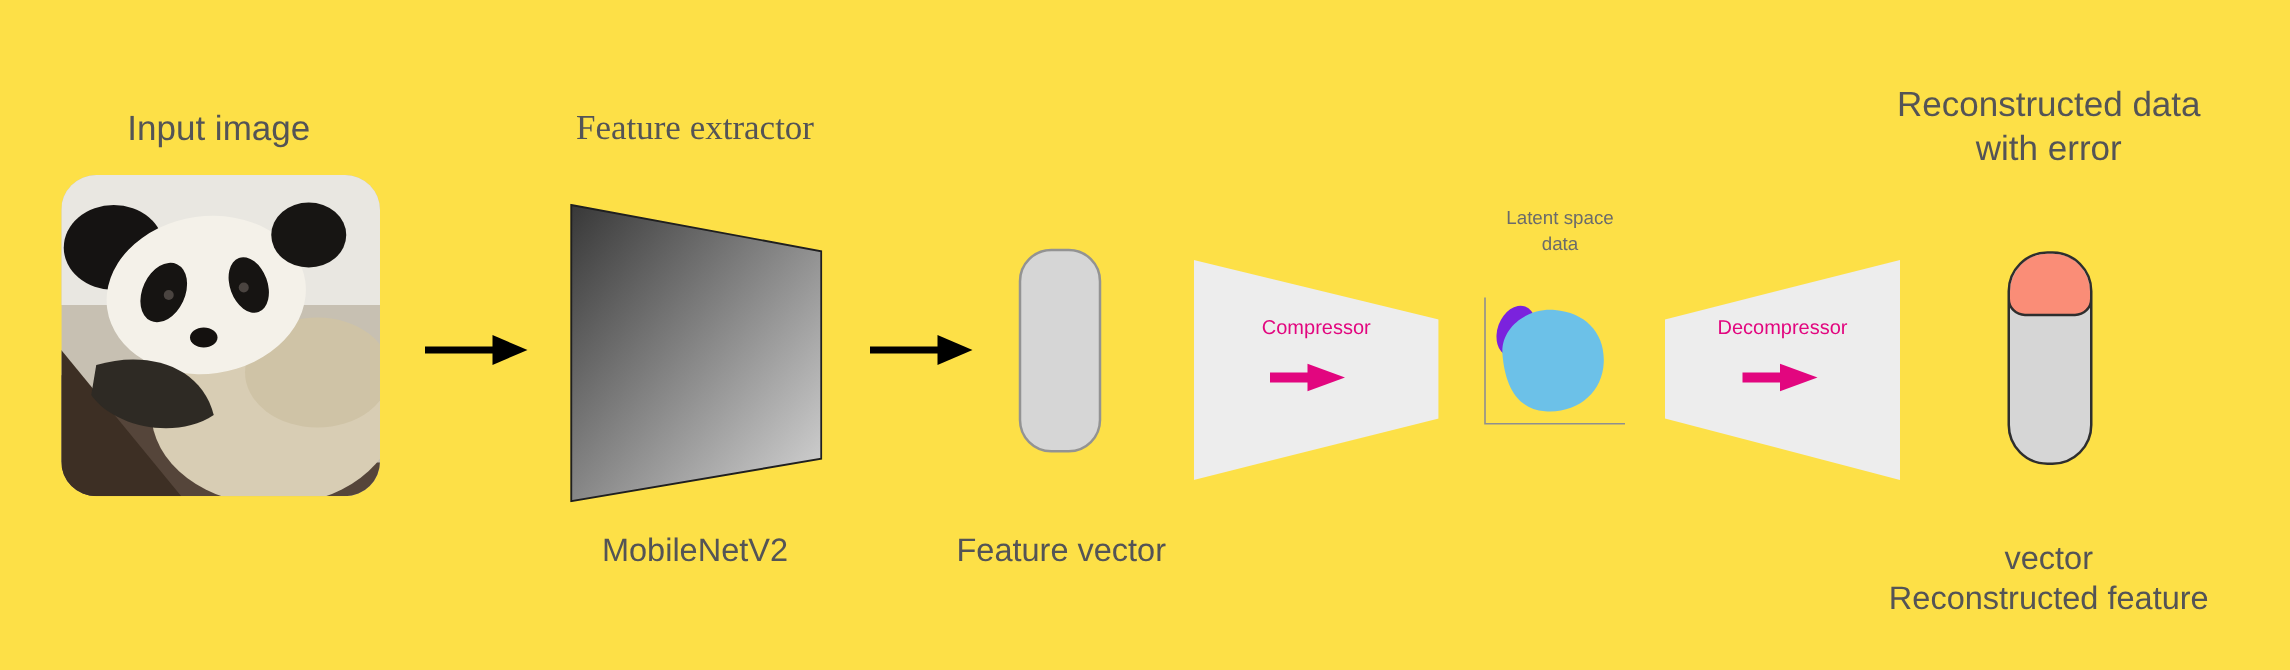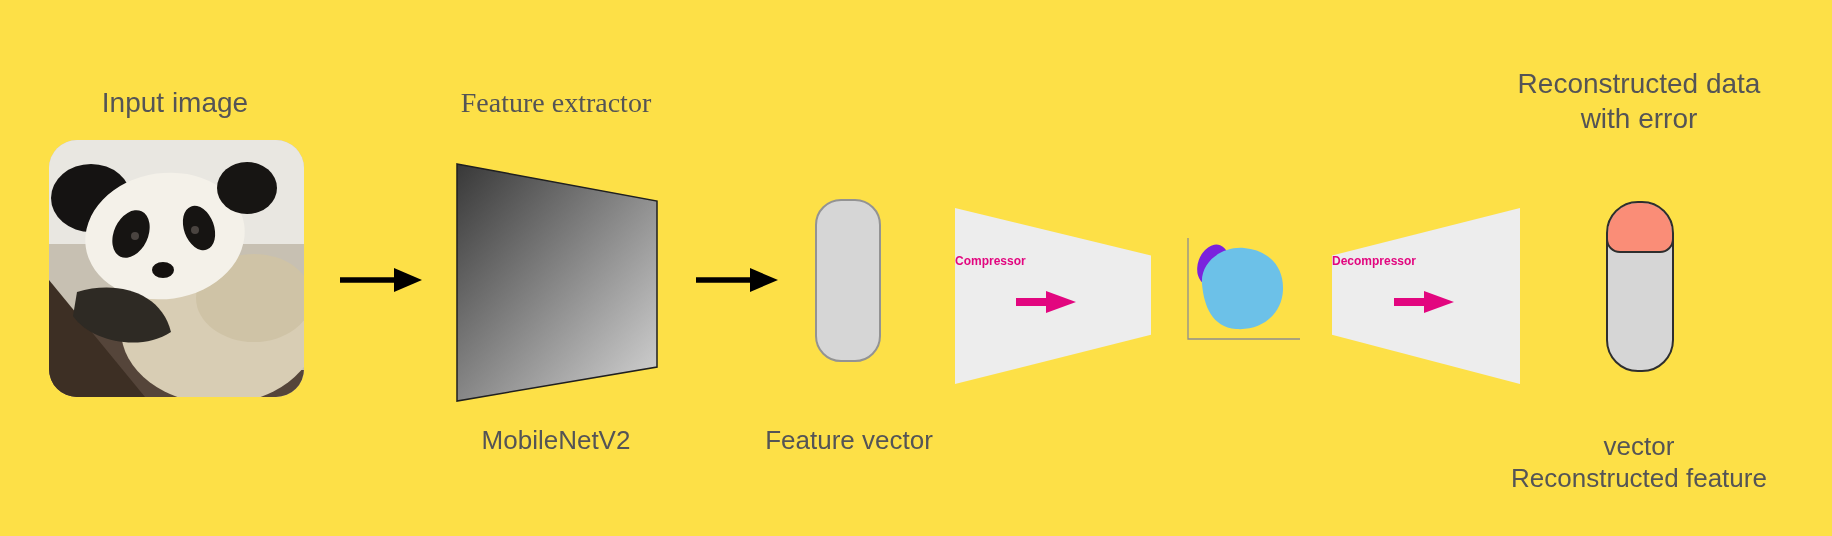--- a/index.html
+++ b/index.html
@@ -26,21 +26,21 @@
   
   .capsule { position:absolute; background:var(--capsule-gray,#d6d6d6); }
   .capsule-original { left:815px; top:199px; width:66px; height:163px; border:2px solid var(--capsule-border,#939393); border-radius:26px; }
   .capsule-recon { left:1606px; top:201px; width:68px; height:171px; border:2px solid #2e2e2e; border-radius:32px; overflow:hidden; background:var(--capsule-gray,#d2d2d2); }
   .salmon-top { position:absolute; top:-2px; left:-2px; right:-2px; height:52px; background:var(--salmon,#fa8d77); border:2px solid #2e2e2e; border-radius:32px 32px 14px 14px; }
 
   
   .funnel { position:absolute; top:208px; height:176px; background:var(--funnel-gray,#ededed); }
   .funnel-compress { left:955px; width:196px; clip-path:polygon(0 0, 100% 27%, 100% 72%, 0 100%); }
   .funnel-decompress { left:1332px; width:188px; clip-path:polygon(0 27%, 100% 0, 100% 100%, 0 72%); }
-  .funnel-label { position:absolute; top:254px; font-size:12px; font-weight:bold; color:var(--magenta,#e2067f); text-align:left; }
+  .funnel-label { position:absolute; top:254px; font-size:16px; font-weight:normal; color:var(--magenta,#e2067f); text-align:center; }
   .funnel-label.compress { left:955px; width:196px; }
   .funnel-label.decompress { left:1332px; width:188px; }
 
   
   .pink-arrow { position:absolute; width:64px; height:26px; top:289px; }
   .pink-arrow .shaft { stroke:var(--magenta,#e2067f); stroke-width:8; }
   .pink-arrow .head { fill:var(--magenta,#e2067f); }
   .pink-arrow.compress { left:1014px; }
   .pink-arrow.decompress { left:1392px; }
 
@@ -111,20 +111,24 @@
 
   <div class="lbl lbl-md" style="left:699px; top:424px; width:300px;">Feature vector</div>
 
   <div class="funnel funnel-compress"></div>
   <div class="funnel-label compress">Compressor</div>
   <svg class="pink-arrow compress" viewBox="0 0 64 26">
     <path class="shaft" d="M2 13 H34"></path>
     <polygon class="head" points="32,2 62,13 32,24"></polygon>
   </svg>
 
+  <div class="lbl lbl-sm" style="left:1163px; top:164px; width:170px;">
+    <div>Latent space</div>
+    <div>data</div>
+  </div>
 
   <svg class="latent-plot" viewBox="0 0 126 116">
     <ellipse class="latent-purple" cx="33" cy="33" rx="15" ry="21" transform="rotate(20 33 33)"></ellipse>
     <path class="latent-blue" d="M22 52 C 20 30, 42 14, 64 16 C 88 18, 104 34, 103 58 C 102 82, 82 99, 56 97 C 32 95, 24 74, 22 52 Z"></path>
     <path class="latent-axes" d="M8 6 V 107 H 120"></path>
   </svg>
 
   <div class="funnel funnel-decompress"></div>
   <div class="funnel-label decompress">Decompressor</div>
   <svg class="pink-arrow decompress" viewBox="0 0 64 26">

